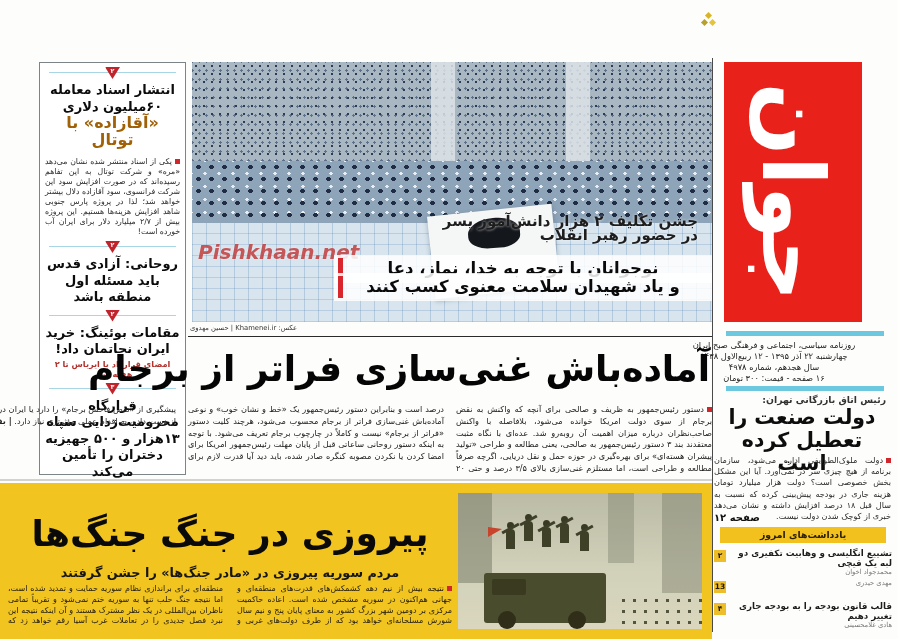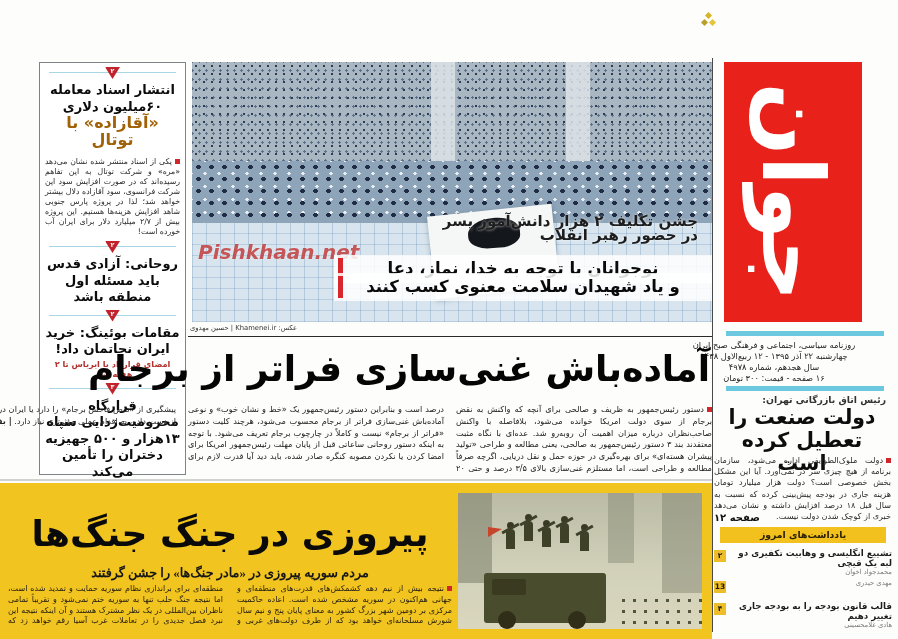--- a/index.html
+++ b/index.html
@@ -79,21 +79,21 @@
   .lead-body{left:188px;top:404px;width:524px;height:74px;column-count:2;column-gap:12px;
              font-size:8.2px;line-height:11.8px;text-align:justify;color:#222;}
   .section-rule{left:0;top:479px;width:712px;height:2px;background:#d2d2d0;}
   
   .yellow{left:0;top:483px;width:712px;height:156px;background:#f2c41f;}
   .al-kicker{position:absolute;left:8px;top:13px;width:444px;text-align:right;font-size:10.3px;
              font-weight:bold;color:#1a1a1a;}
   .al-headline{position:absolute;left:8px;top:26px;width:444px;text-align:center;font-size:36px;
                line-height:50px;font-weight:bold;color:#0a0a0a;white-space:nowrap;}
   .al-subhead{position:absolute;left:8px;top:82px;width:444px;text-align:center;font-size:12.8px;
-              font-weight:bold;color:#161616;font-family:Liberation Serif, serif;}
+              font-weight:bold;color:#161616;}
   .al-body{position:absolute;left:8px;top:101px;width:444px;height:52px;column-count:2;column-gap:14px;
            font-size:8px;line-height:10.8px;text-align:justify;color:#262014;}
   .al-photo{position:absolute;left:458px;top:10px;width:244px;height:136px;overflow:hidden;
             background:linear-gradient(180deg,#b4bab6 0%,#cdd2cc 55%,#d8dad2 100%);}
   .al-tint{position:absolute;inset:0;background:rgba(235,195,70,.14);}
   .bld{position:absolute;top:0;background:#6a7370;opacity:.55;}
   .truck{position:absolute;left:26px;bottom:6px;width:122px;height:50px;background:#30392b;border-radius:3px;}
   .truck::before{content:"";position:absolute;left:8px;top:6px;width:34px;height:16px;background:#1d241a;border-radius:2px;}
   .wheel{position:absolute;bottom:0px;width:18px;height:18px;border-radius:50%;background:#121512;}
   .fg{position:absolute;width:9px;height:20px;background:#232a24;border-radius:4px 4px 0 0;}

